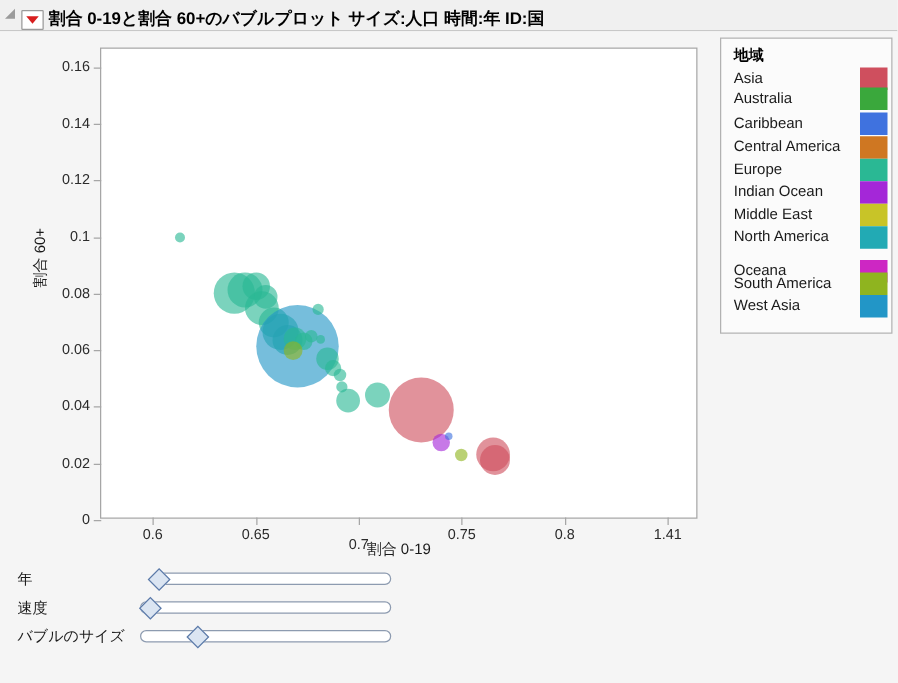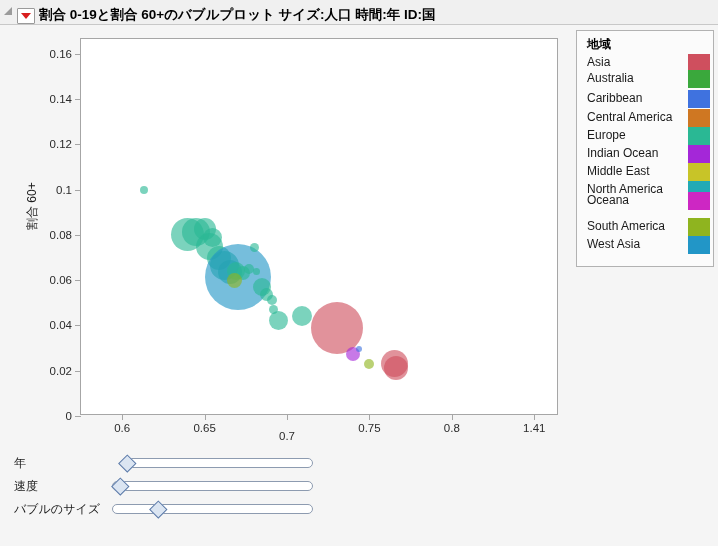--- a/index.html
+++ b/index.html
@@ -147,20 +147,21 @@
 
 <div id="titlebar">
   <div id="disclosure-tri"></div>
   <div id="redtri-btn"></div>
   <div id="title-text">割合 0-19と割合 60+のバブルプロット サイズ:人口 時間:年 ID:国</div>
 </div>
 
 <div id="plotwrap">
 
   <div id="ylabel">割合 60+</div>
+  <div id="xlabel">割合 0-19</div>
 
   <div id="frame">
     <div id="bubble-layer">
         <div class="bub" style="left: 59.4586px; top: 146.8px; width: 8px; height: 8px; background: rgb(42, 184, 148); opacity: 0.62;"></div>
         <div class="bub" style="left: 89.8138px; top: 179.359px; width: 33px; height: 33px; background: rgb(42, 184, 148); opacity: 0.62;"></div>
         <div class="bub" style="left: 100.555px; top: 178.689px; width: 28px; height: 28px; background: rgb(42, 184, 148); opacity: 0.62;"></div>
         <div class="bub" style="left: 112.621px; top: 178.519px; width: 22px; height: 22px; background: rgb(42, 184, 148); opacity: 0.62;"></div>
         <div class="bub" style="left: 121.538px; top: 188.623px; width: 19px; height: 19px; background: rgb(42, 184, 148); opacity: 0.62;"></div>
         <div class="bub" style="left: 114.736px; top: 193.68px; width: 27px; height: 27px; background: rgb(42, 184, 148); opacity: 0.62;"></div>
         <div class="bub" style="left: 125.631px; top: 206.502px; width: 24px; height: 24px; background: rgb(42, 184, 148); opacity: 0.62;"></div>
@@ -246,21 +247,21 @@
           <div class="legswatch" style="background: rgb(164, 39, 216);"></div>
         </div>
         <div class="legrow" style="top: 132.2px; text-decoration: underline;">
           <div class="leglabel">Middle East</div>
           <div class="legswatch" style="background: rgb(200, 196, 40);"></div>
         </div>
         <div class="legrow" style="top: 150.4px;">
           <div class="leglabel">North America</div>
           <div class="legswatch" style="background: rgb(34, 170, 180);"></div>
         </div>
-        <div class="legrow" style="top: 161px;">
+        <div class="legrow" style="top: 177px;">
           <div class="leglabel">Oceana</div>
           <div class="legswatch" style="background: rgb(205, 39, 195);"></div>
         </div>
         <div class="legrow" style="top: 186.8px;">
           <div class="leglabel">South America</div>
           <div class="legswatch" style="background: rgb(143, 180, 31);"></div>
         </div>
         <div class="legrow" style="top: 205px;">
           <div class="leglabel">West Asia</div>
           <div class="legswatch" style="background: rgb(34, 150, 199);"></div>

